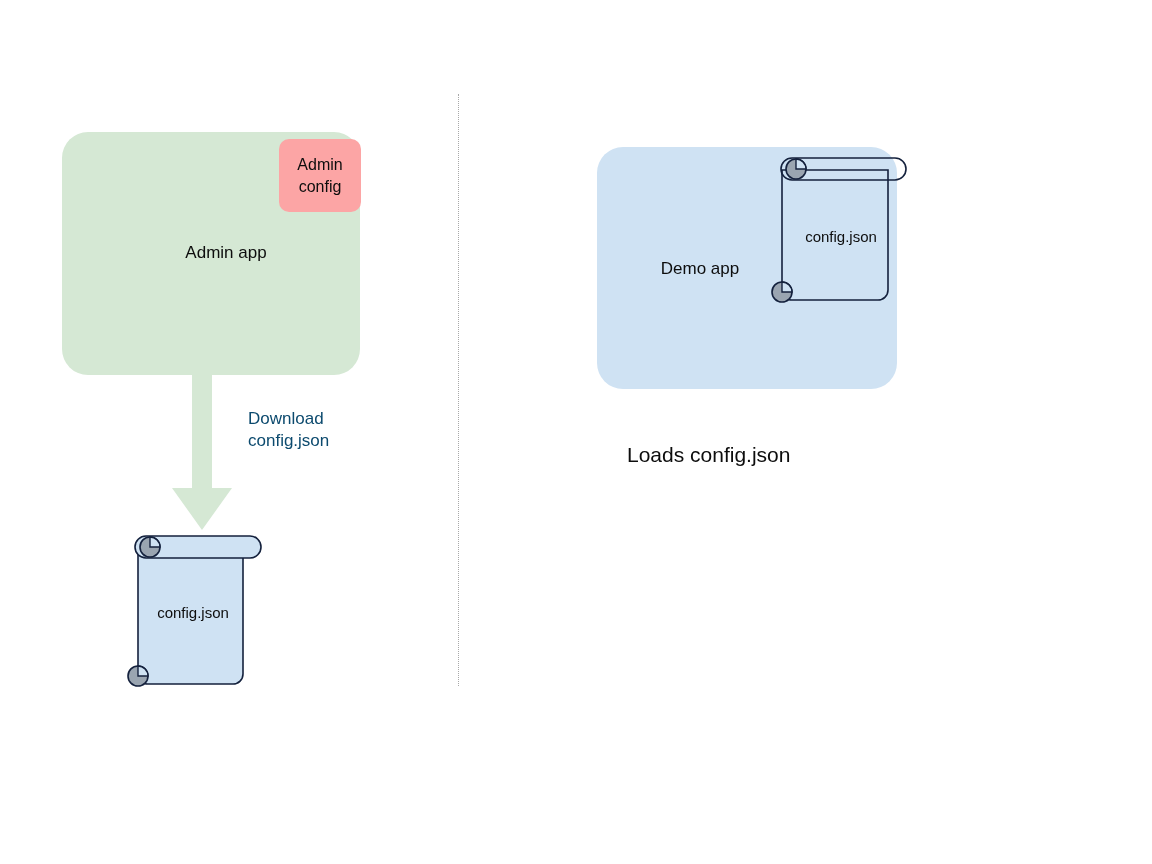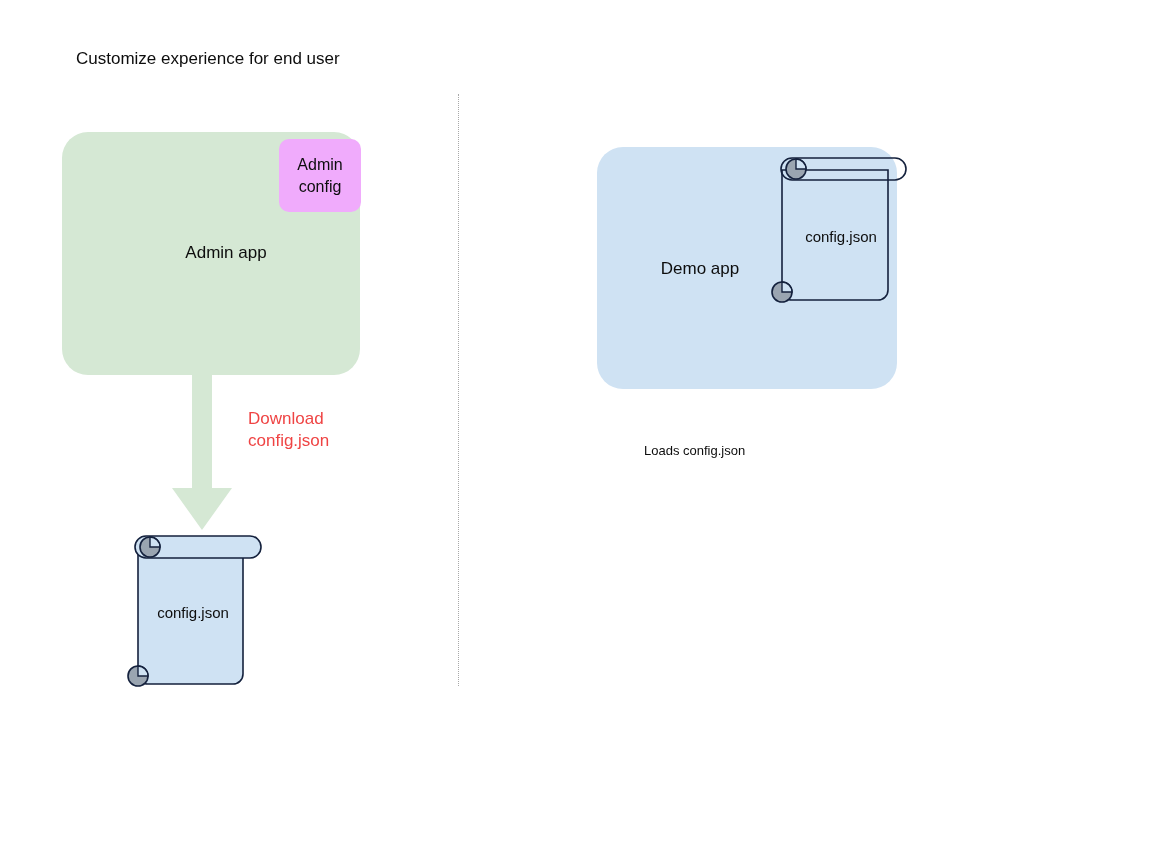--- a/index.html
+++ b/index.html
@@ -58,21 +58,21 @@
     width: 328px;
     text-align: center;
     font-size: 17px;
     color: #0d0d0d;
   }
   #admin-panel-box {
     left: 279px;
     top: 139px;
     width: 82px;
     height: 73px;
-    background: #f0abfc;
+    background: #fca5a5;
     border-radius: 10px;
     display: flex;
     align-items: center;
     justify-content: center;
   }
   #admin-panel-label {
     font-size: 16px;
     line-height: 22px;
     color: #0d0d0d;
     text-align: center;
@@ -99,21 +99,21 @@
     left: 170px;
     top: 370px;
     width: 64px;
     height: 162px;
   }
   #download-label {
     left: 248px;
     top: 408px;
     font-size: 17px;
     line-height: 22px;
-    color: #ef4444;
+    color: #0c4a6e;
     white-space: nowrap;
   }
 
   
   .scroll { }
   #scroll-left  { left: 118px; top: 526px; width: 150px; height: 168px; }
   #scroll-left-label {
     left: 118px;
     top: 604px;
     width: 150px;
@@ -125,33 +125,32 @@
   #scroll-right-label {
     left: 766px;
     top: 228px;
     width: 150px;
     text-align: center;
     font-size: 15px;
     color: #0d0d0d;
   }
 
   #loads-caption {
-    left: 644px;
+    left: 627px;
     top: 443px;
-    font-size: 13px;
+    font-size: 21px;
     color: #0d0d0d;
     white-space: nowrap;
   }
 </style>
 </head>
 <body>
 
 <div class="stage">
 
-  <div class="abs heading" id="heading-left">Customize experience for end user</div>
 
 
   <div class="abs" id="divider"></div>
 
   <div class="abs app-box" id="admin-app-box"></div>
 
   <div class="abs" id="admin-app-label">Admin app</div>
 
   <div class="abs" id="admin-panel-box">
     <div id="admin-panel-label">

